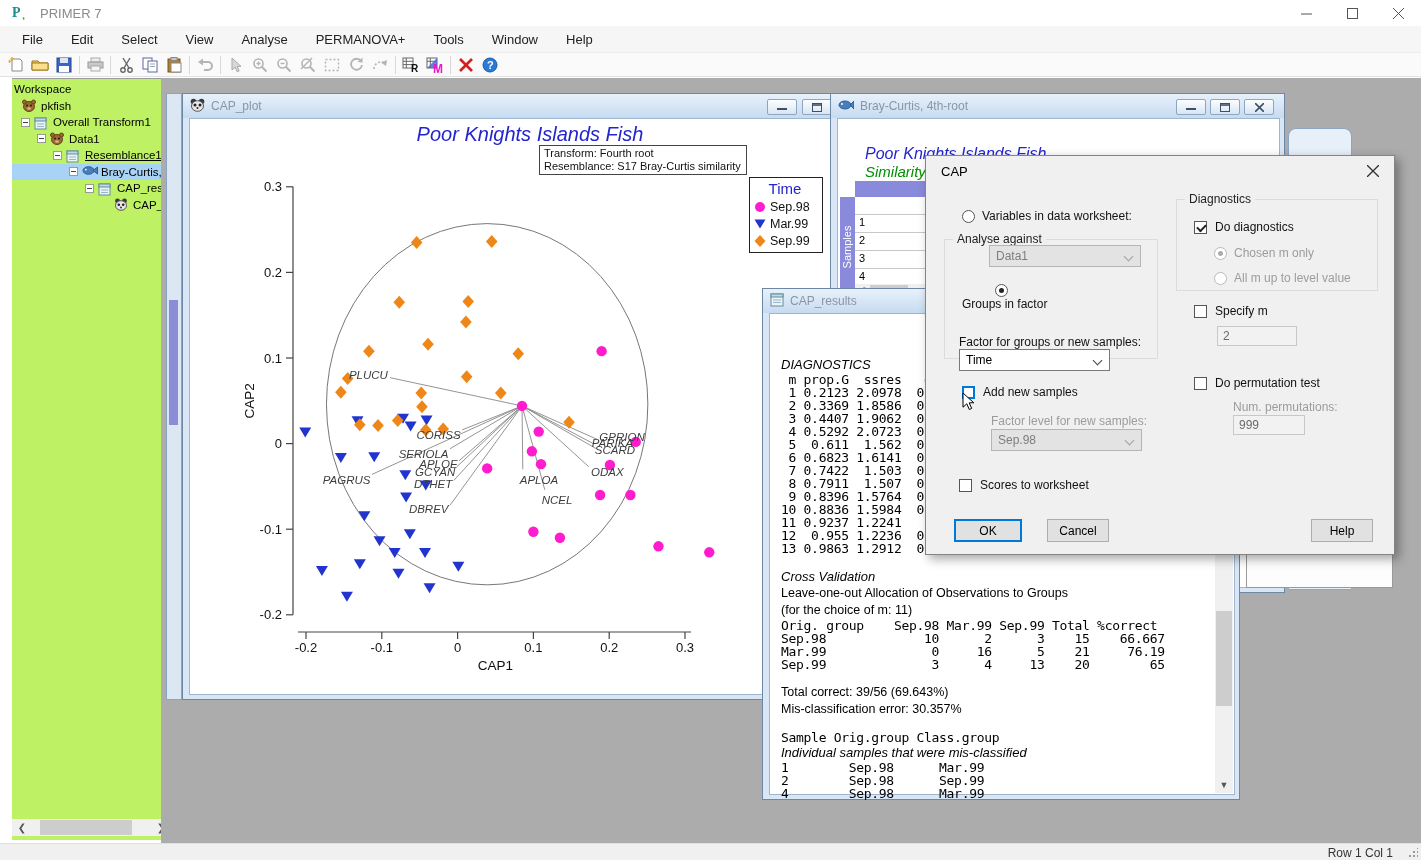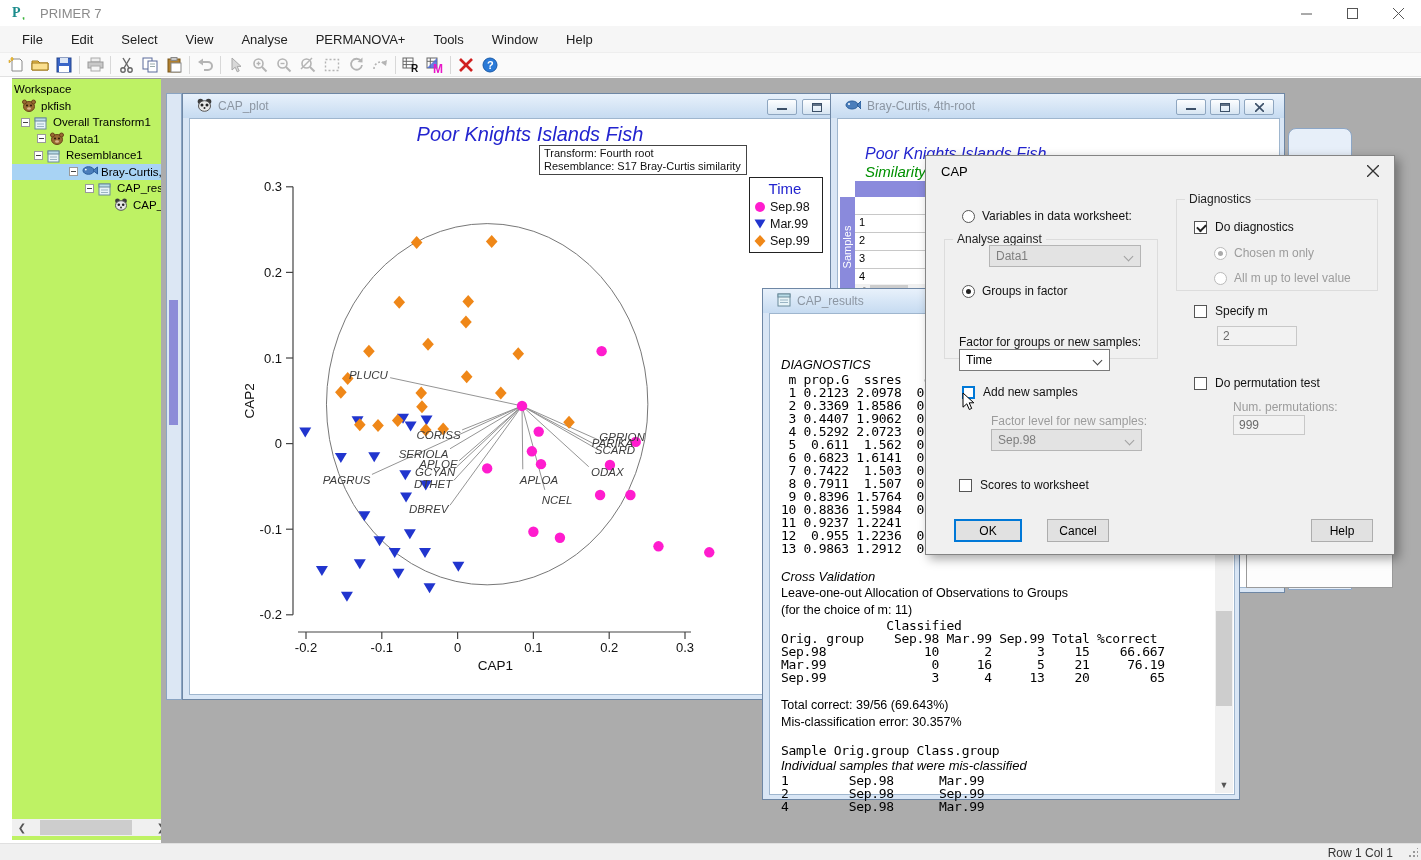--- a/index.html
+++ b/index.html
@@ -23,21 +23,21 @@
   .expander { width:9px; height:9px; border:1px solid #9a9a9a; background:#fff; position:relative; margin-right:4px; flex:0 0 auto; }
   .expander::after { content:""; position:absolute; left:1px; top:3px; width:5px; height:1px; background:#444; }
   .ticon { width:15px; height:13px; margin-right:4px; flex:0 0 auto; }
   #tree-hscroll { position:absolute; left:0; top:740px; width:159px; height:17px; background:#f0f0f0; display:flex; align-items:center; }
   .scr-arrow { width:16px; height:15px; color:#555; font-size:10px; display:flex; align-items:center; justify-content:center; }
   #tree-thumb { position:absolute; left:28px; top:1px; width:92px; height:15px; background:#cdcdcd; }
 
   
   #mdi { position:absolute; left:161px; top:78px; width:1260px; height:765px; background:#acacac; overflow:hidden; }
   .win { position:absolute; background:#d9e6f5; border:1px solid #6e87a5; }
-  .wtbar { position:absolute; left:0; top:0; right:0; height:24px; background:linear-gradient(#e8f1fb,#c6dbf1); display:flex; align-items:center; padding-left:14px; color:#8c96a2; font-size:12px; }
+  .wtbar { position:absolute; left:0; top:0; right:0; height:24px; background:linear-gradient(#e8f1fb,#c6dbf1); display:flex; align-items:center; padding-left:7px; color:#8c96a2; font-size:12px; }
   .wtbar .wicon { margin-right:6px; }
   .wbtn { position:absolute; top:5px; width:30px; height:16px; background:linear-gradient(#fdfeff,#d7e5f2); border:1px solid #8ea6c0; border-radius:2px; display:flex; align-items:center; justify-content:center; }
   .client { position:absolute; background:#fff; border:1px solid #9fb6ce; }
 
   
   #plot-title { position:absolute; left:60px; top:4px; width:560px; text-align:center; font-size:20px; font-style:italic; color:#2324cf; }
   #plot-note { position:absolute; left:349px; top:26px; width:208px; border:1px solid #444; background:#fff; font-size:11px; line-height:13px; padding:1px 4px; color:#111; }
   #plot-legend { position:absolute; left:559px; top:58px; width:74px; border:1px solid #222; background:#fff; padding:2px 0 4px 4px; }
   #legend-title { font-size:15px; color:#2324cf; text-align:center; margin-bottom:2px; padding-right:6px; }
   .leg-row { display:flex; align-items:center; font-size:12.5px; color:#111; margin-top:3px; }
@@ -308,21 +308,21 @@
         <span class="ticon"><svg width="14" height="13">
             <ellipse cx="7" cy="7.5" rx="5.5" ry="5" fill="#9a6a34" stroke="#6a4418"></ellipse>
             <circle cx="2.5" cy="3" r="2" fill="#9a6a34" stroke="#6a4418"></circle>
             <circle cx="11.5" cy="3" r="2" fill="#9a6a34" stroke="#6a4418"></circle>
             <circle cx="5" cy="6.5" r="1" fill="#2a1a08"></circle>
             <circle cx="9" cy="6.5" r="1" fill="#2a1a08"></circle>
             <ellipse cx="7" cy="9.5" rx="2" ry="1.3" fill="#d8b488"></ellipse>
           </svg></span>
         <span>Data1</span>
       </div>
-      <div class="tree-row" style="top: 68px; left: 0px; padding-left: 22px; right: 0px;">
+      <div class="tree-row" style="top: 68px; left: 0px; padding-left: 41px; right: 0px; text-decoration: underline;">
         <span class="expander"></span>
         <span class="ticon"><svg width="13" height="14">
             <rect x="1" y="2" width="11" height="11" fill="#e8f4f8" stroke="#6a8a9a"></rect>
             <rect x="1" y="2" width="11" height="3" fill="#b8dce8" stroke="#6a8a9a"></rect>
             <line x1="3" y1="8" x2="10" y2="8" stroke="#9ab4c4"></line>
             <line x1="3" y1="10.5" x2="10" y2="10.5" stroke="#9ab4c4"></line>
           </svg></span>
         <span>Resemblance1</span>
       </div>
       <div class="tree-row tree-sel" style="top: 84.5px; left: 0px; padding-left: 57px; right: 0px;">
@@ -620,21 +620,20 @@
           <div class="rl m"> 8 0.7911  1.507  0.</div>
           <div class="rl m"> 9 0.8396 1.5764  0.</div>
           <div class="rl m">10 0.8836 1.5984  0.</div>
           <div class="rl m">11 0.9237 1.2241</div>
           <div class="rl m">12  0.955 1.2236  0.</div>
           <div class="rl m">13 0.9863 1.2912  0.</div>
           <div class="rl m">&nbsp;</div>
           <div class="rl h">Cross Validation</div>
           <div class="rl p">Leave-one-out Allocation of Observations to Groups</div>
           <div class="rl p">(for the choice of m: 11)</div>
-          <div class="rl m">              Classified</div>
           <div class="rl m">Orig. group    Sep.98 Mar.99 Sep.99 Total %correct</div>
           <div class="rl m">Sep.98             10      2      3    15    66.667</div>
           <div class="rl m">Mar.99              0     16      5    21     76.19</div>
           <div class="rl m">Sep.99              3      4     13    20        65</div>
           <div class="rl m">&nbsp;</div>
           <div class="rl p">Total correct: 39/56 (69.643%)</div>
           <div class="rl p">Mis-classification error: 30.357%</div>
           <div class="rl m">&nbsp;</div>
           <div class="rl m">Sample Orig.group Class.group</div>
           <div class="rl h">Individual samples that were mis-classified</div>
@@ -665,21 +664,21 @@
   <div class="groupbox" style="left:18px;top:43px;width:214px;height:120px;margin-top:40px;">
     <span class="gb-legend">Analyse against</span>
   </div>
   <div class="ctl-row" style="left:36px;top:53px;">
     <span class="rad"></span>
     <span>Variables in data worksheet:</span>
   </div>
   <div class="combo dis" style="left:63px;top:89px;width:152px;">
     <span>Data1</span>
   </div>
-  <div class="ctl-row" style="left:36px;top:128px;">
+  <div class="ctl-row" style="left:36px;top:128px;flex-direction:column;">
     <span class="rad on"></span>
     <span>Groups in factor</span>
   </div>
 
   <div class="groupbox" style="left:250px;top:43px;width:202px;height:92px;">
     <span class="gb-legend">Diagnostics</span>
   </div>
   <div class="ctl-row" style="left:268px;top:64px;">
     <span class="chk on"></span>
     <span>Do diagnostics</span>

